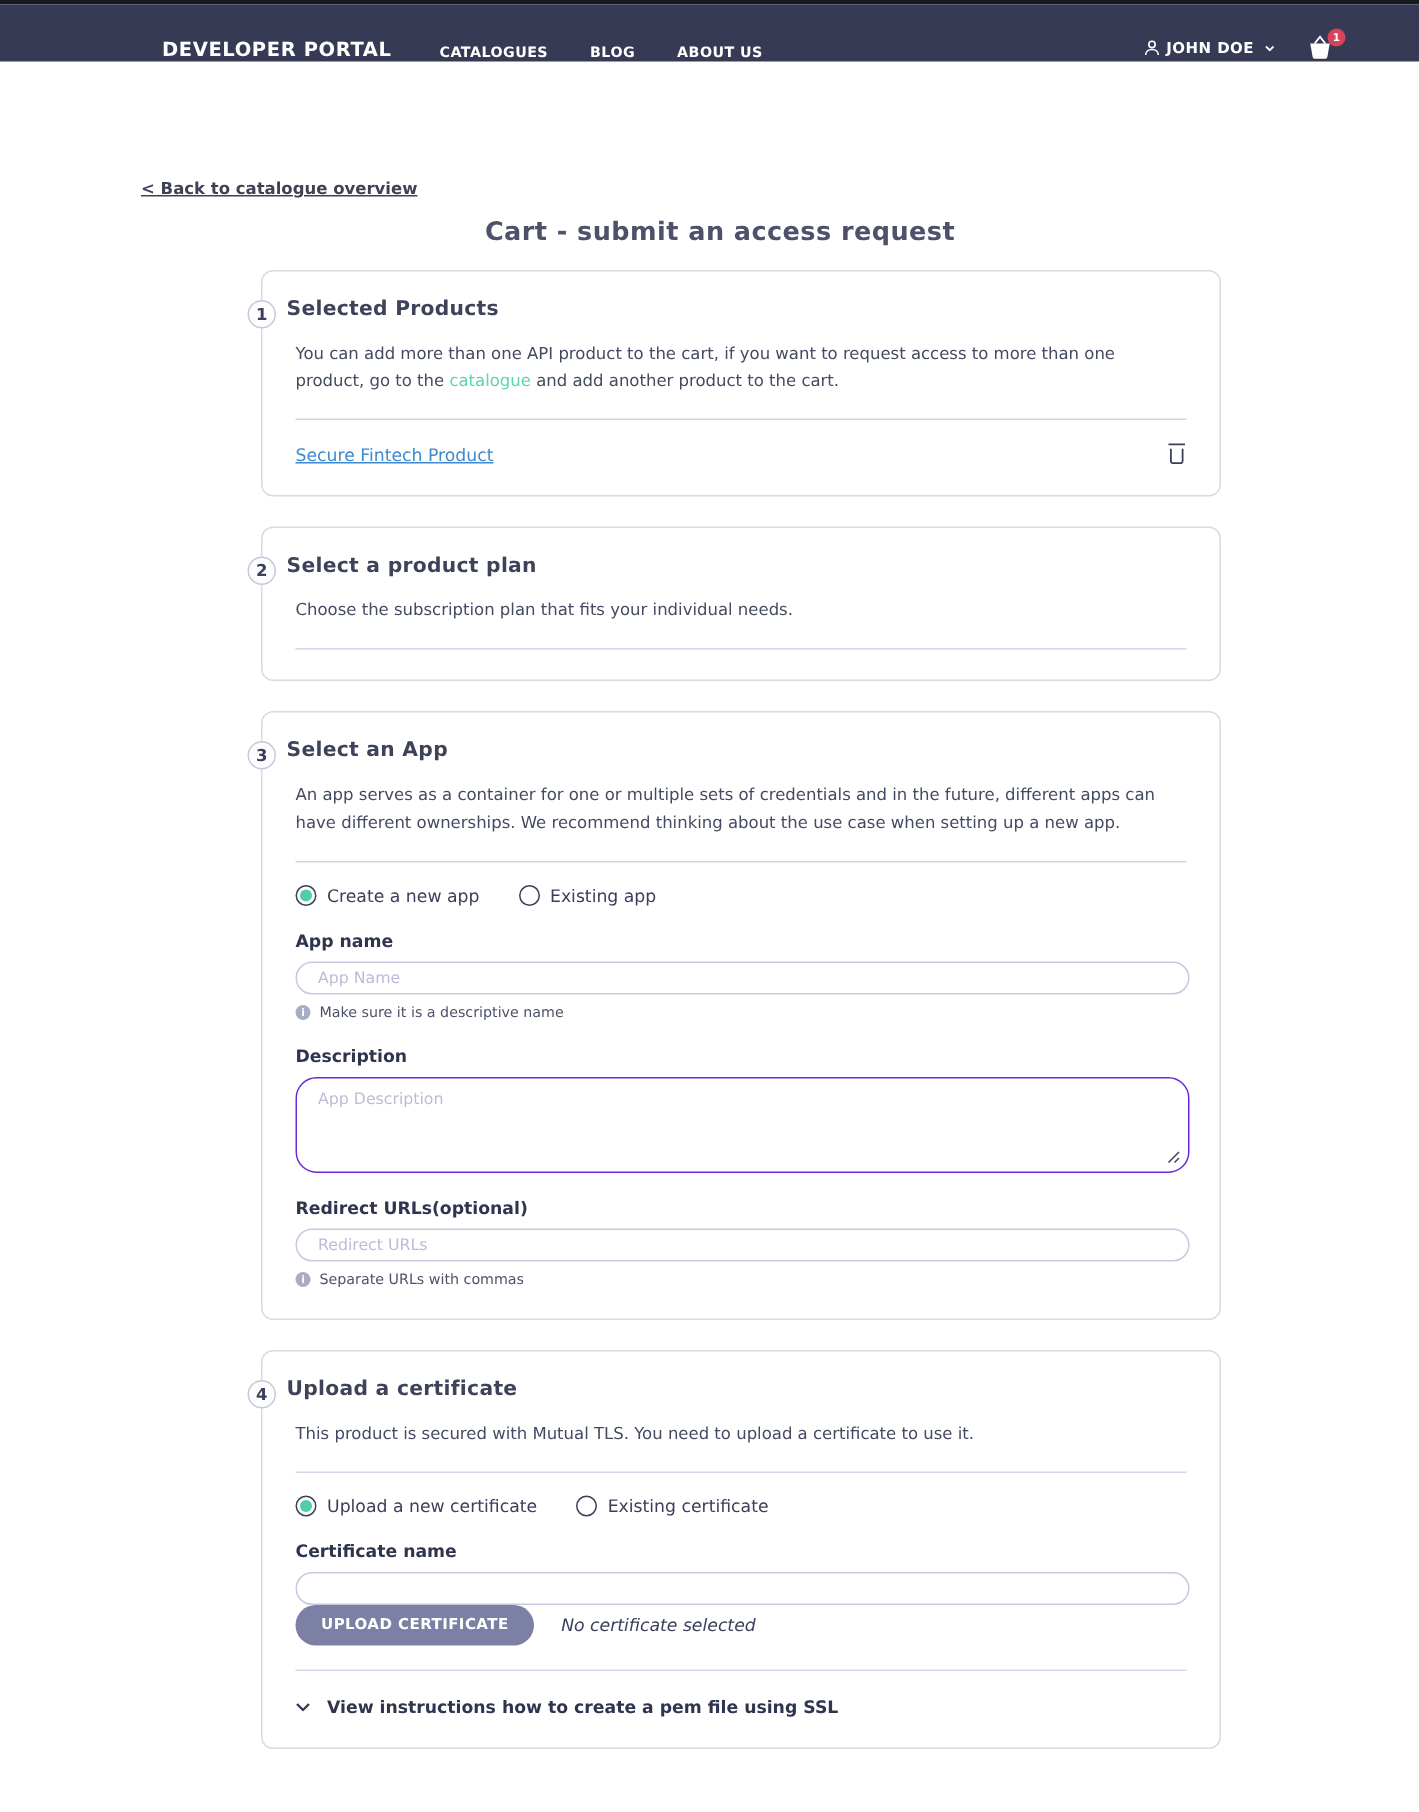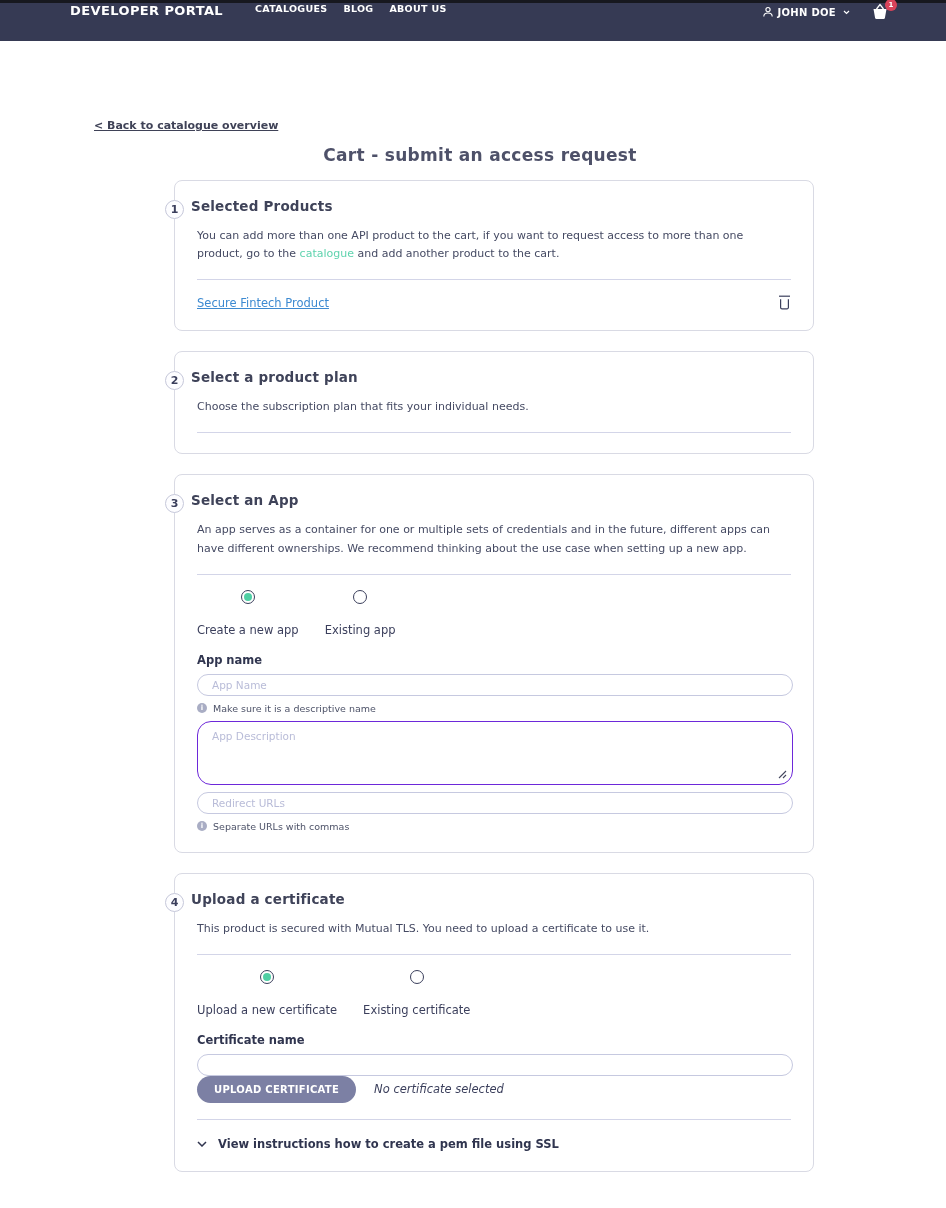--- a/index.html
+++ b/index.html
@@ -5,25 +5,25 @@
   * { box-sizing: border-box; }
   html,body { margin:0; padding:0; }
   body {
     width:946px; min-height:1208px; background:#ffffff;
     font-family:"DejaVu Sans","Liberation Sans",sans-serif;
     color:#3b3f5c;
   }
   
   .top-edge { height:3px; background:#17181f; }
   .navbar {
-    height:38px; background:#363a54; display:flex; align-items:flex-start;
-    padding:0 56px 0 70px;
+    height:38px; background:#363a54; display:flex; align-items:flex-end;
+    padding:0 56px 0 108px;
   }
   .brand { color:#fff; font-size:13px; font-weight:bold; letter-spacing:.4px; cursor:pointer; }
-  .nav-links { display:flex; gap:16px; margin-left:32px; }
+  .nav-links { display:flex; gap:28px; margin-left:32px; }
   .nav-link { color:#fff; font-size:9.5px; font-weight:bold; letter-spacing:.3px; cursor:pointer; }
   .nav-right { margin-left:auto; display:flex; align-items:center; }
   .user-chip { display:flex; align-items:center; gap:4px; color:#fff; cursor:pointer; }
   .user-name { font-size:10px; font-weight:bold; letter-spacing:.3px; }
   .caret { margin-left:3px; display:flex; }
   .cart-wrap { position:relative; margin-left:20px; cursor:pointer; display:flex; }
   .cart-badge {
     position:absolute; top:-4px; right:-7px; width:12px; height:12px; border-radius:50%;
     background:#d9435a; color:#fff; font-size:7px; font-weight:bold;
     display:flex; align-items:center; justify-content:center;
@@ -58,21 +58,21 @@
   .trash-btn { background:none; border:none; padding:0; cursor:pointer; display:flex; color:#3b3f5c; }
   
   .plan-select {
     margin-top:16px; width:447px; height:24px; border:1px solid #c6c9e0; border-radius:12px;
     display:flex; align-items:center; justify-content:space-between; padding:0 13px;
     font-size:10.5px; color:#3b3f5c; cursor:pointer; background:#fff;
   }
   .plan-select .plan-text { white-space:pre; overflow:hidden; }
   
   .radio-row { display:flex; align-items:center; gap:26px; margin-top:15px; }
-  .radio-item { display:flex; align-items:center; gap:19px; cursor:pointer; font-size:11.5px; color:#3b3f5c;flex-direction:column; }
+  .radio-item { display:flex; align-items:center; gap:7px; cursor:pointer; font-size:11.5px; color:#3b3f5c; }
   .radio-circle {
     width:14px; height:14px; border-radius:50%; border:1.5px solid #3b3f5c; background:#fff;
     display:flex; align-items:center; justify-content:center; flex:0 0 auto;
   }
   .radio-circle.checked::after {
     content:""; width:8px; height:8px; border-radius:50%; background:#4fcfa4; display:block;
   }
   
   .field-label { margin-top:16px; font-size:11.5px; font-weight:bold; color:#30354f; }
   .pill-input {
@@ -192,29 +192,31 @@
         <span class="radio-circle"></span>
         <span>Existing app</span>
       </label>
     </div>
     <div class="field-label">App name</div>
     <input class="pill-input" type="text" placeholder="App Name" style="">
     <div class="hint-row">
       <span class="info-icon">i</span>
       <span class="hint-text">Make sure it is a descriptive name</span>
     </div>
+    <div class="field-label">Description</div>
     <div class="area-wrap">
       <textarea class="area-input" placeholder="App Description" style=""></textarea>
       <span class="resize-grip">
         <svg width="11" height="11" viewBox="0 0 11 11" fill="none" stroke="#44485f" stroke-width="1.1">
           <path d="M10 2 L3 9"></path>
             <path d="M10 6 L7 9"></path>
         </svg>
       </span>
     </div>
+    <div class="field-label">Redirect URLs(optional)</div>
     <input class="pill-input" type="text" placeholder="Redirect URLs" style="">
     <div class="hint-row">
       <span class="info-icon">i</span>
       <span class="hint-text">Separate URLs with commas</span>
     </div>
   </section>
 
   
   <section class="card">
     <span class="step-num">4</span>

